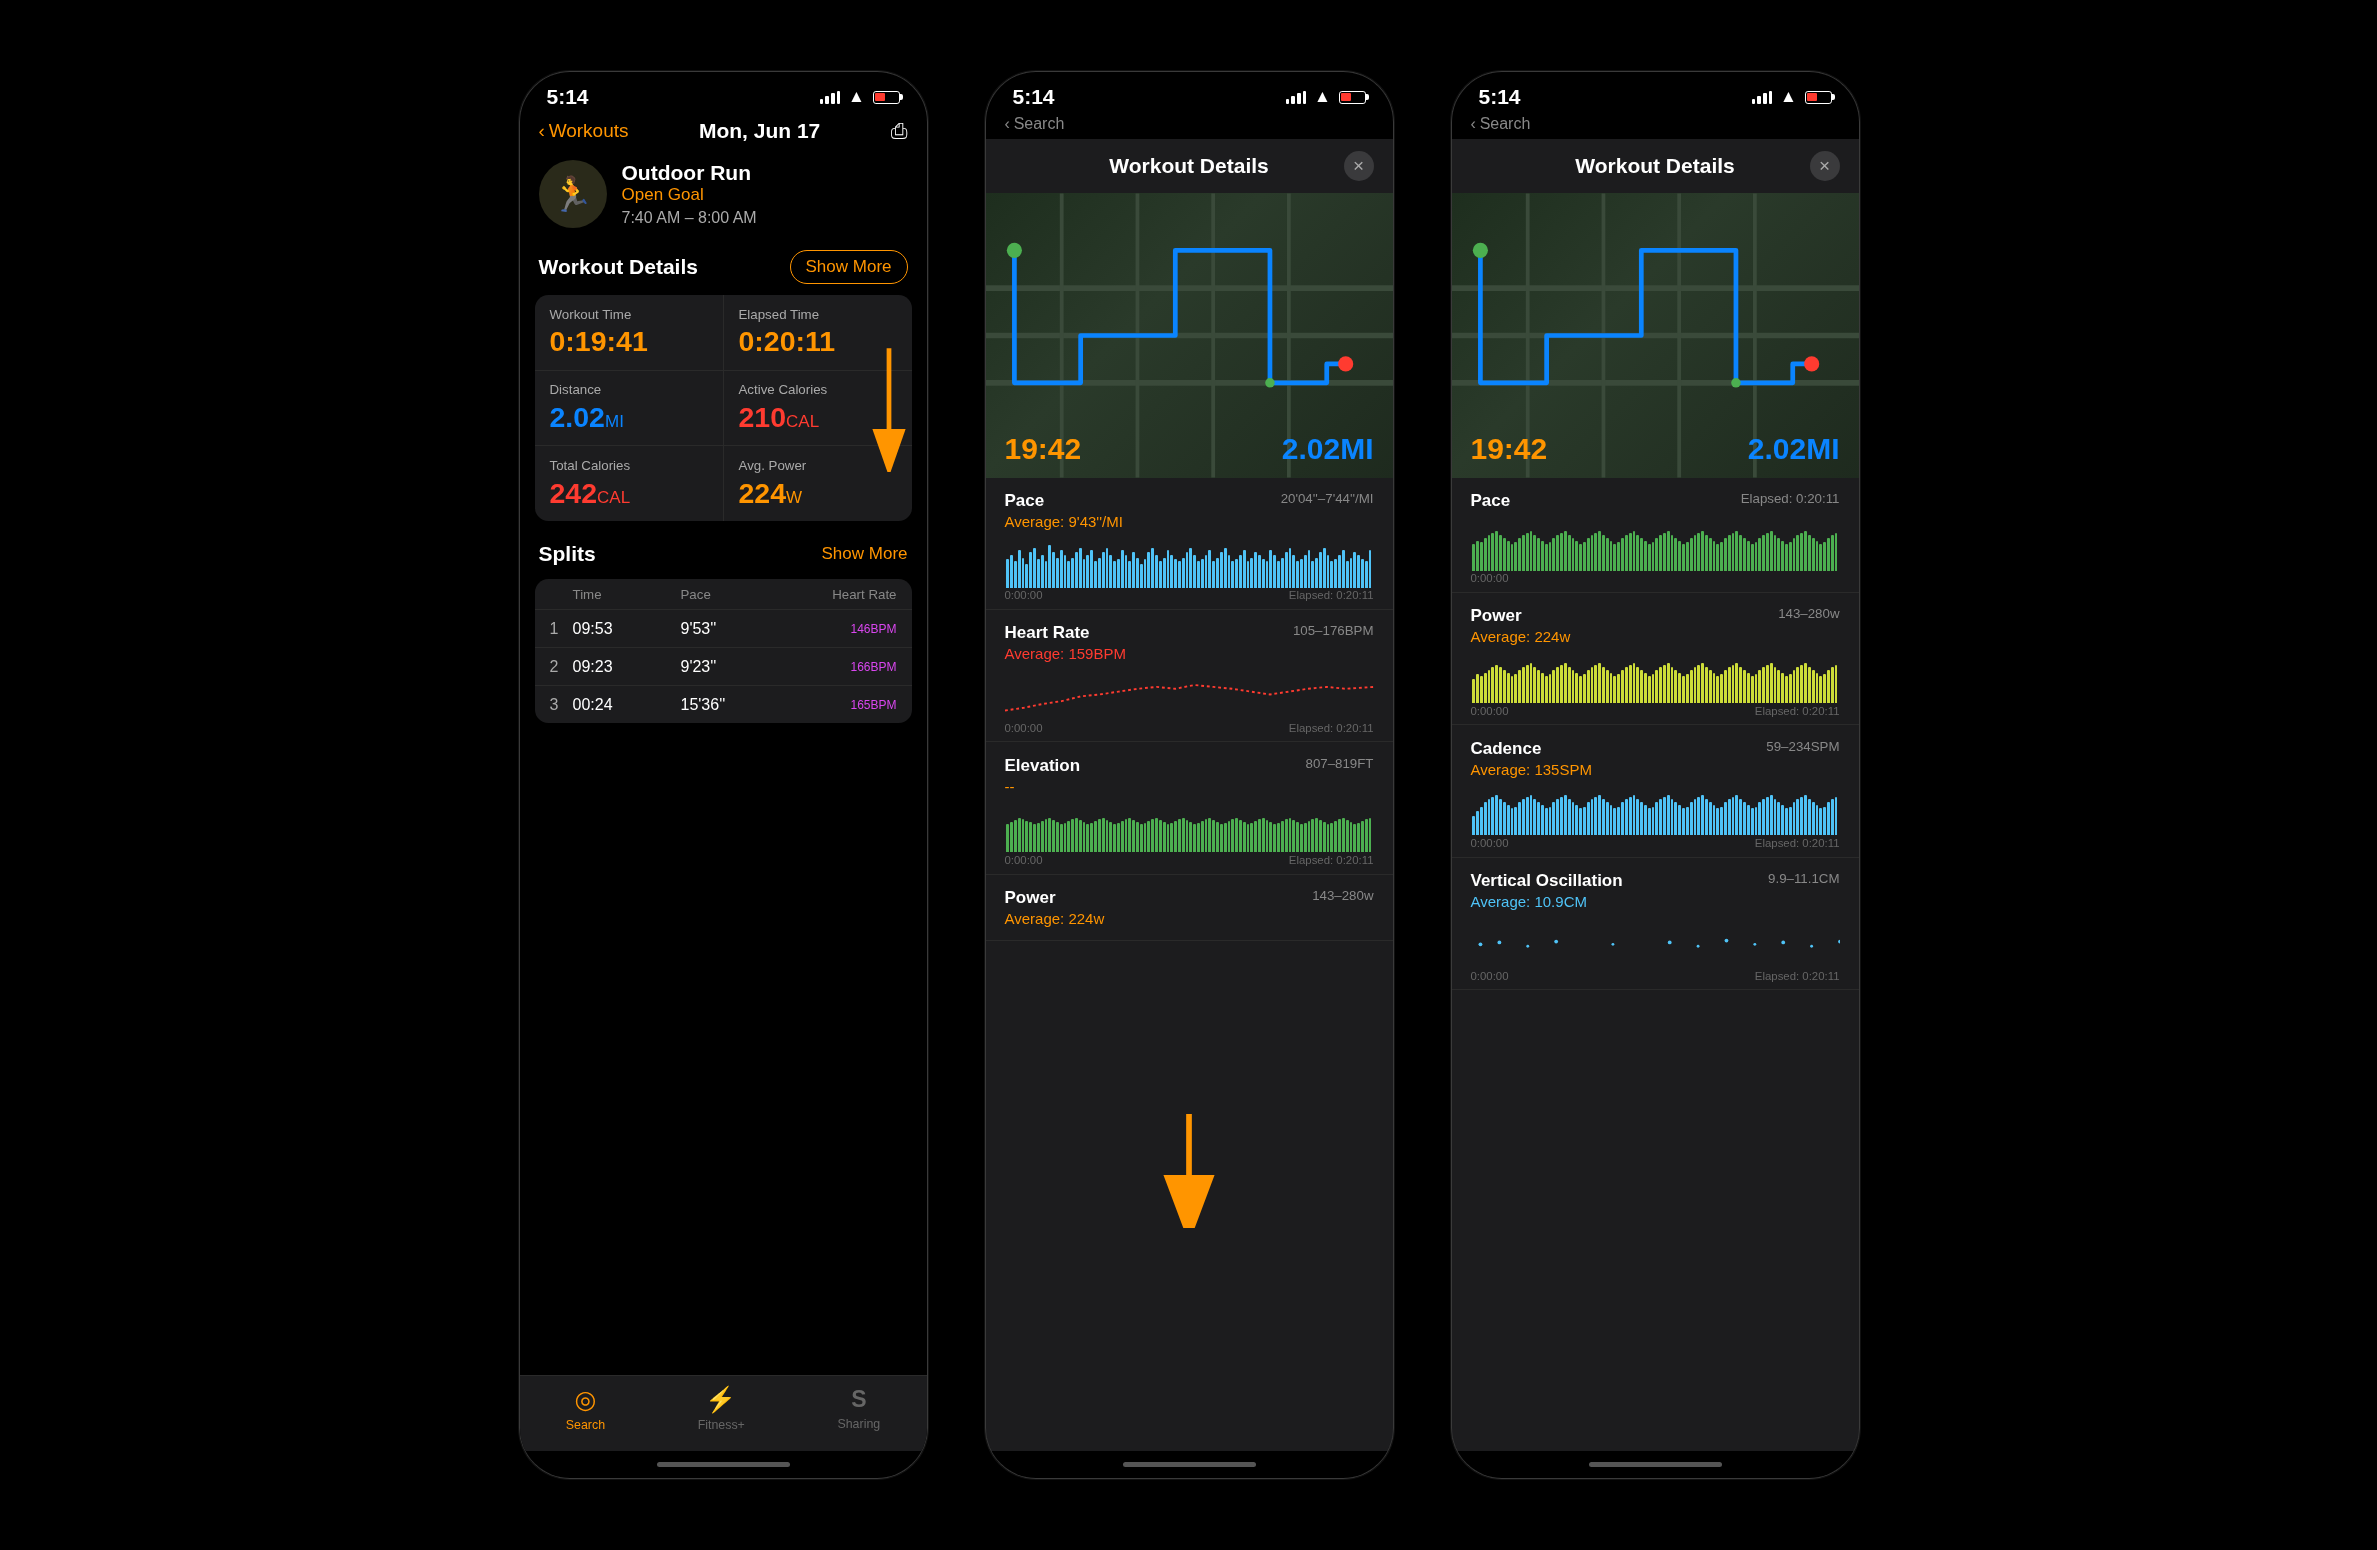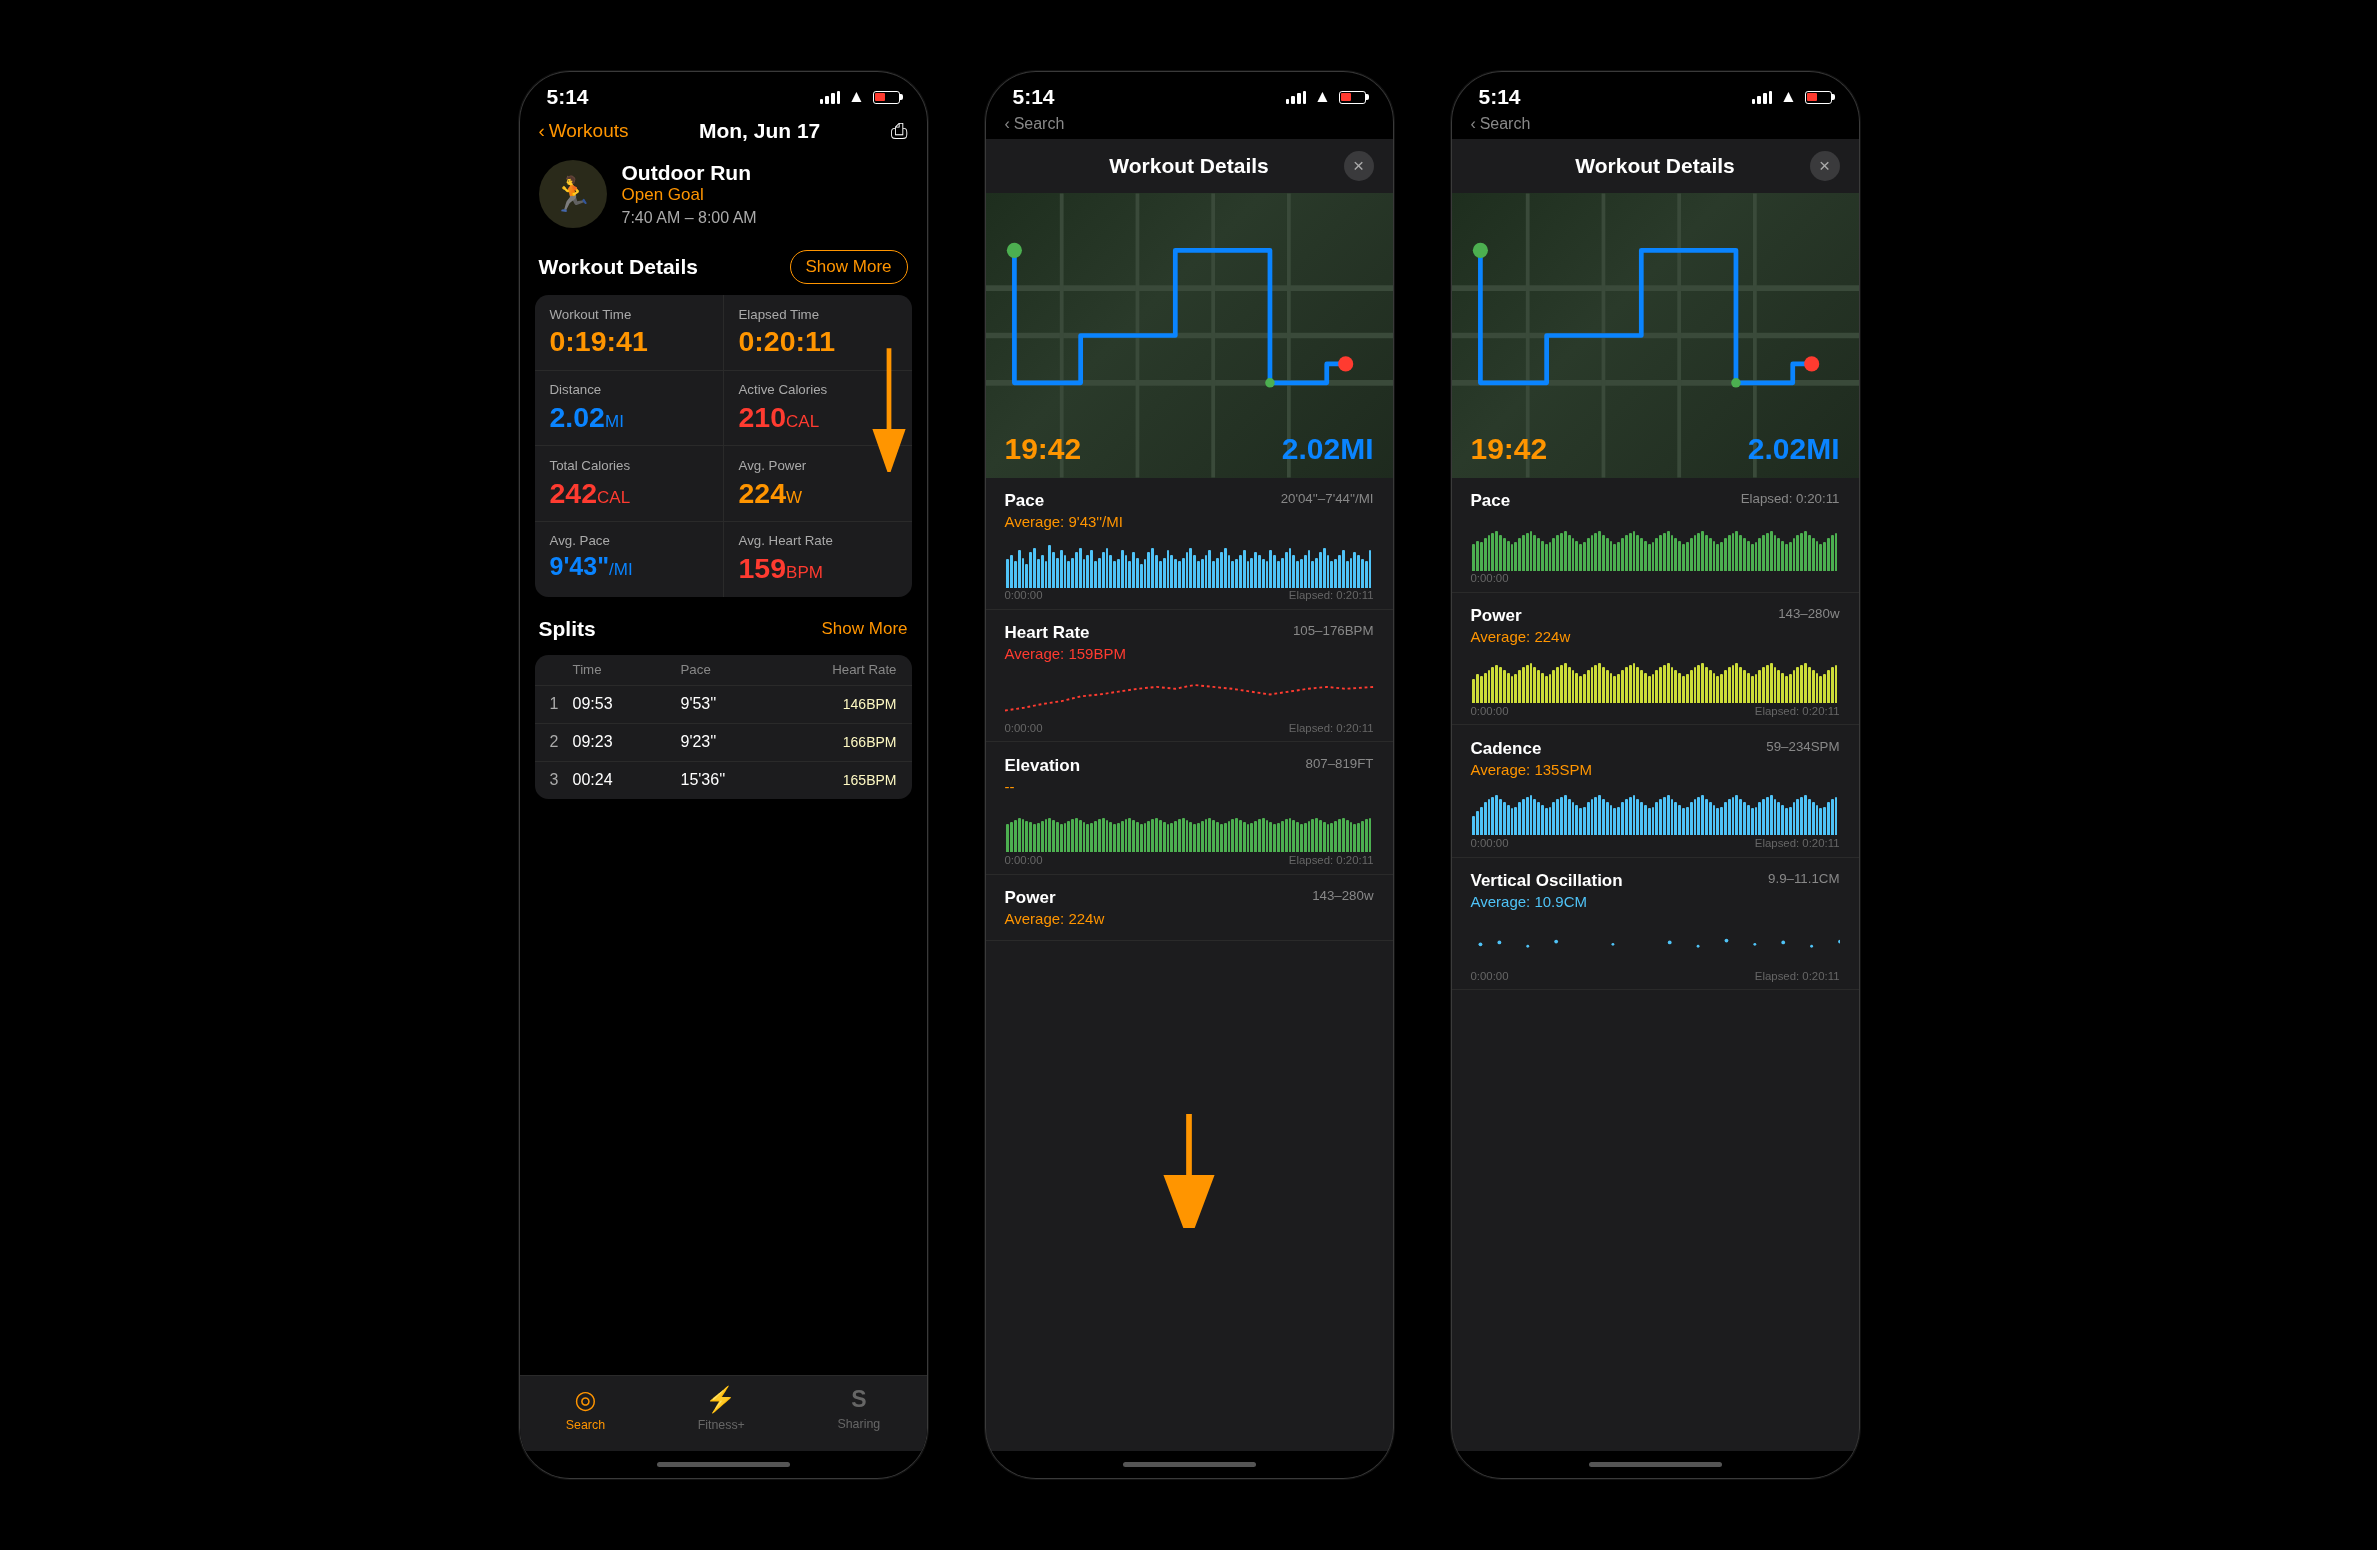--- a/index.html
+++ b/index.html
@@ -164,21 +164,21 @@
     .split-row {
       display: flex;
       align-items: center;
       padding: 9.5px 15px;
       border-bottom: 1px solid #2a2a2a;
     }
     .split-row:last-child { border-bottom: none; }
     .split-num { color: #aaa; font-size: 16px; width: 23px; }
     .split-time { color: #fff; font-size: 16px; flex: 1; }
     .split-pace { color: #fff; font-size: 16px; flex: 1; }
-    .split-hr { color: #fef9c3; font-size: 14px; flex: 1; text-align: right; }
+    .split-hr { color: #d946ef; font-size: 12px; flex: 1; text-align: right; }
 
     
     .tab-bar {
       background: #1c1c1e;
       border-top: 1px solid #2a2a2a;
       display: flex;
       justify-content: space-around;
       align-items: center;
       padding: 9.5px 0 19px;
       flex-shrink: 0;
@@ -371,30 +371,20 @@
         </div>
       </div>
       <div class="stats-row">
         <div class="stat-cell">
           <div class="stat-label">Total Calories</div>
           <div class="stat-value red">242<span class="stat-unit">CAL</span></div>
         </div>
         <div class="stat-cell">
           <div class="stat-label">Avg. Power</div>
           <div class="stat-value orange">224<span class="stat-unit">W</span></div>
-        </div>
-      </div>
-      <div class="stats-row">
-        <div class="stat-cell">
-          <div class="stat-label">Avg. Pace</div>
-          <div class="stat-value blue" style="font-size:25px;">9'43"<span class="stat-unit">/MI</span></div>
-        </div>
-        <div class="stat-cell">
-          <div class="stat-label">Avg. Heart Rate</div>
-          <div class="stat-value red">159<span class="stat-unit">BPM</span></div>
         </div>
       </div>
     </div>
 
     <div class="splits-section">
       <div class="section-header">
         <span class="section-title">Splits</span>
         <span class="show-more-text">Show More</span>
       </div>
       <div class="splits-table">

